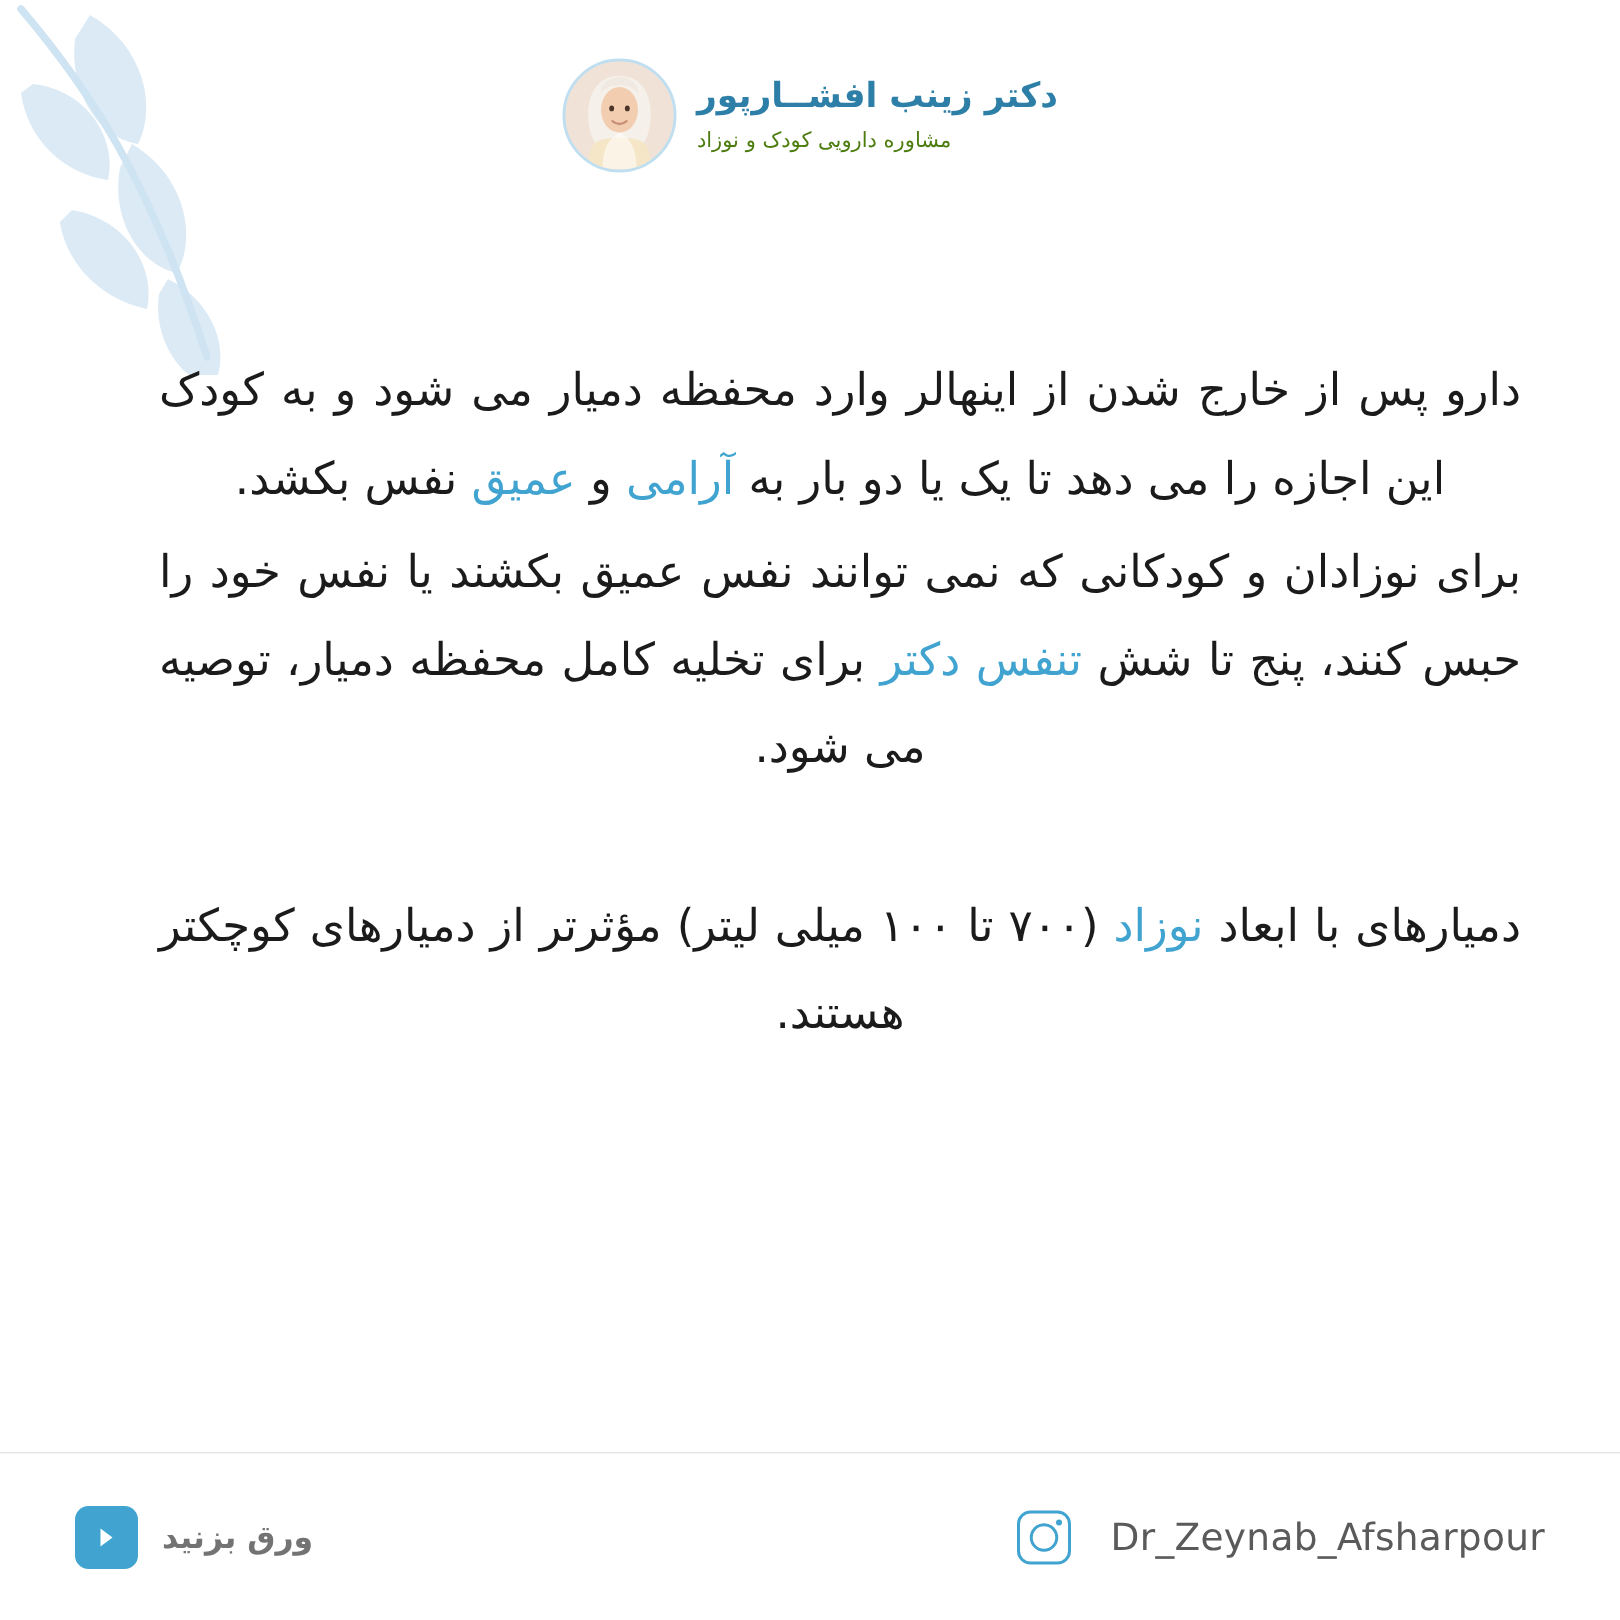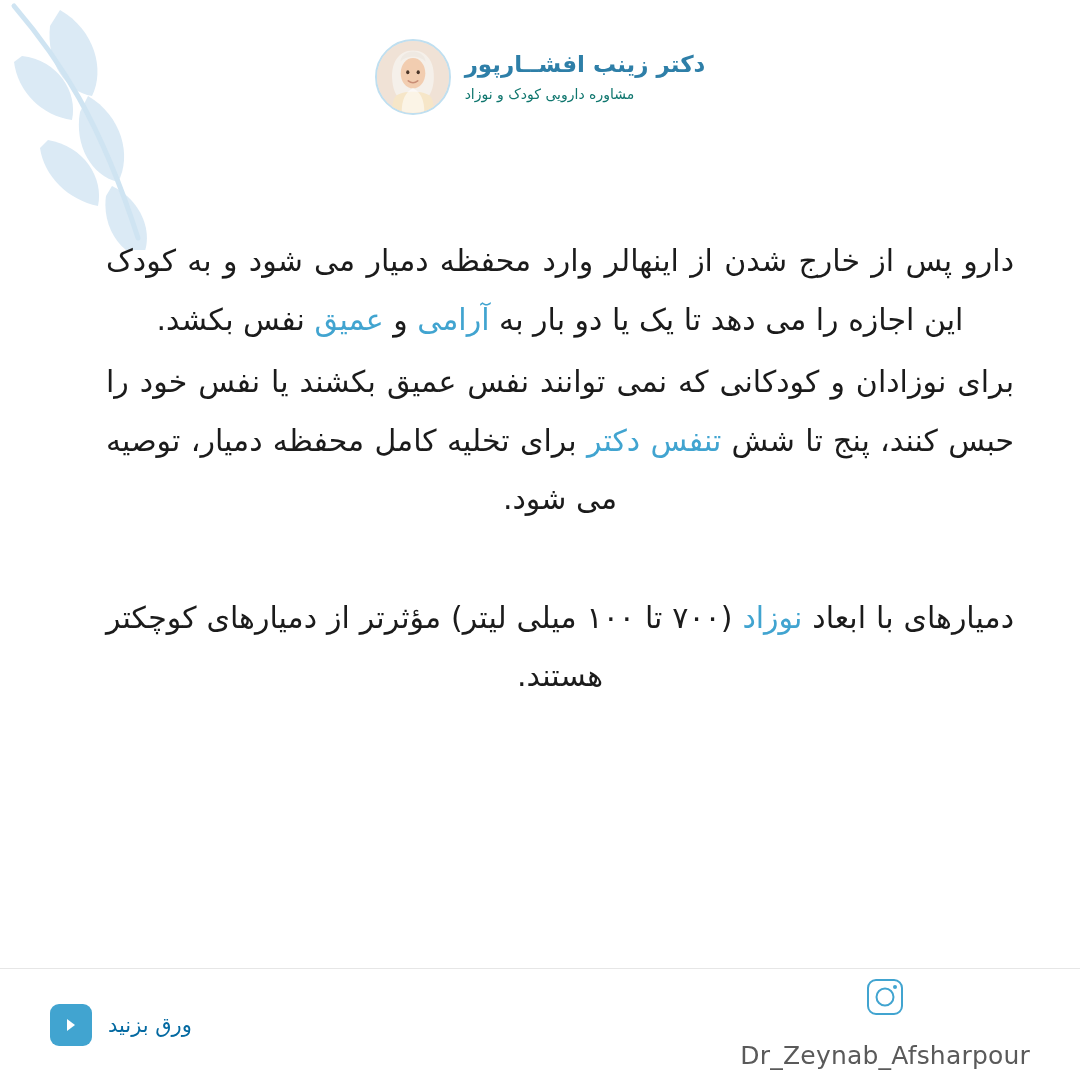--- a/index.html
+++ b/index.html
@@ -53,21 +53,21 @@
   .brand-name {
     font-size: 23px;
     font-weight: bold;
     color: #2e7fa8;
     letter-spacing: 0.5px;
     line-height: 1.5;
     direction: rtl;
   }
   .brand-sub {
     font-size: 14px;
-    color: #0f766e;
+    color: #4d7c0f;
     line-height: 1.8;
     direction: rtl;
   }
   .avatar {
     width: 76px;
     height: 76px;
     border-radius: 50%;
     border: 2px solid #bfdff0;
     background: #f4e6dc;
     overflow: hidden;
@@ -105,21 +105,21 @@
     bottom: 0;
     height: 112px;
     border-top: 1px solid #e6e6e6;
     display: flex;
     align-items: center;
     justify-content: space-between;
     padding: 0 50px;
   }
   .handle-wrap {
     display: flex;
-    flex-direction: column;
+    flex-direction: row;
     align-items: center;
     gap: 26px;
     direction: ltr;
   }
   .ig-icon {
     width: 36px; height: 36px;
     border-radius: 9px;
     border: 2.5px solid #41a4d0;
     position: relative;
     flex: none;
@@ -149,21 +149,22 @@
   }
   .swipe-wrap {
     display: flex;
     flex-direction: row;
     align-items: center;
     gap: 16px;
     direction: rtl;
   }
   .swipe-text {
     font-size: 21px;
-    color: #0369a1;
+    color: #737373;
+    font-weight: bold;
   }
   .swipe-btn {
     width: 42px; height: 42px;
     border-radius: 9px;
     background: #41a4d0;
     display: flex;
     align-items: center;
     justify-content: center;
     flex: none;
   }

